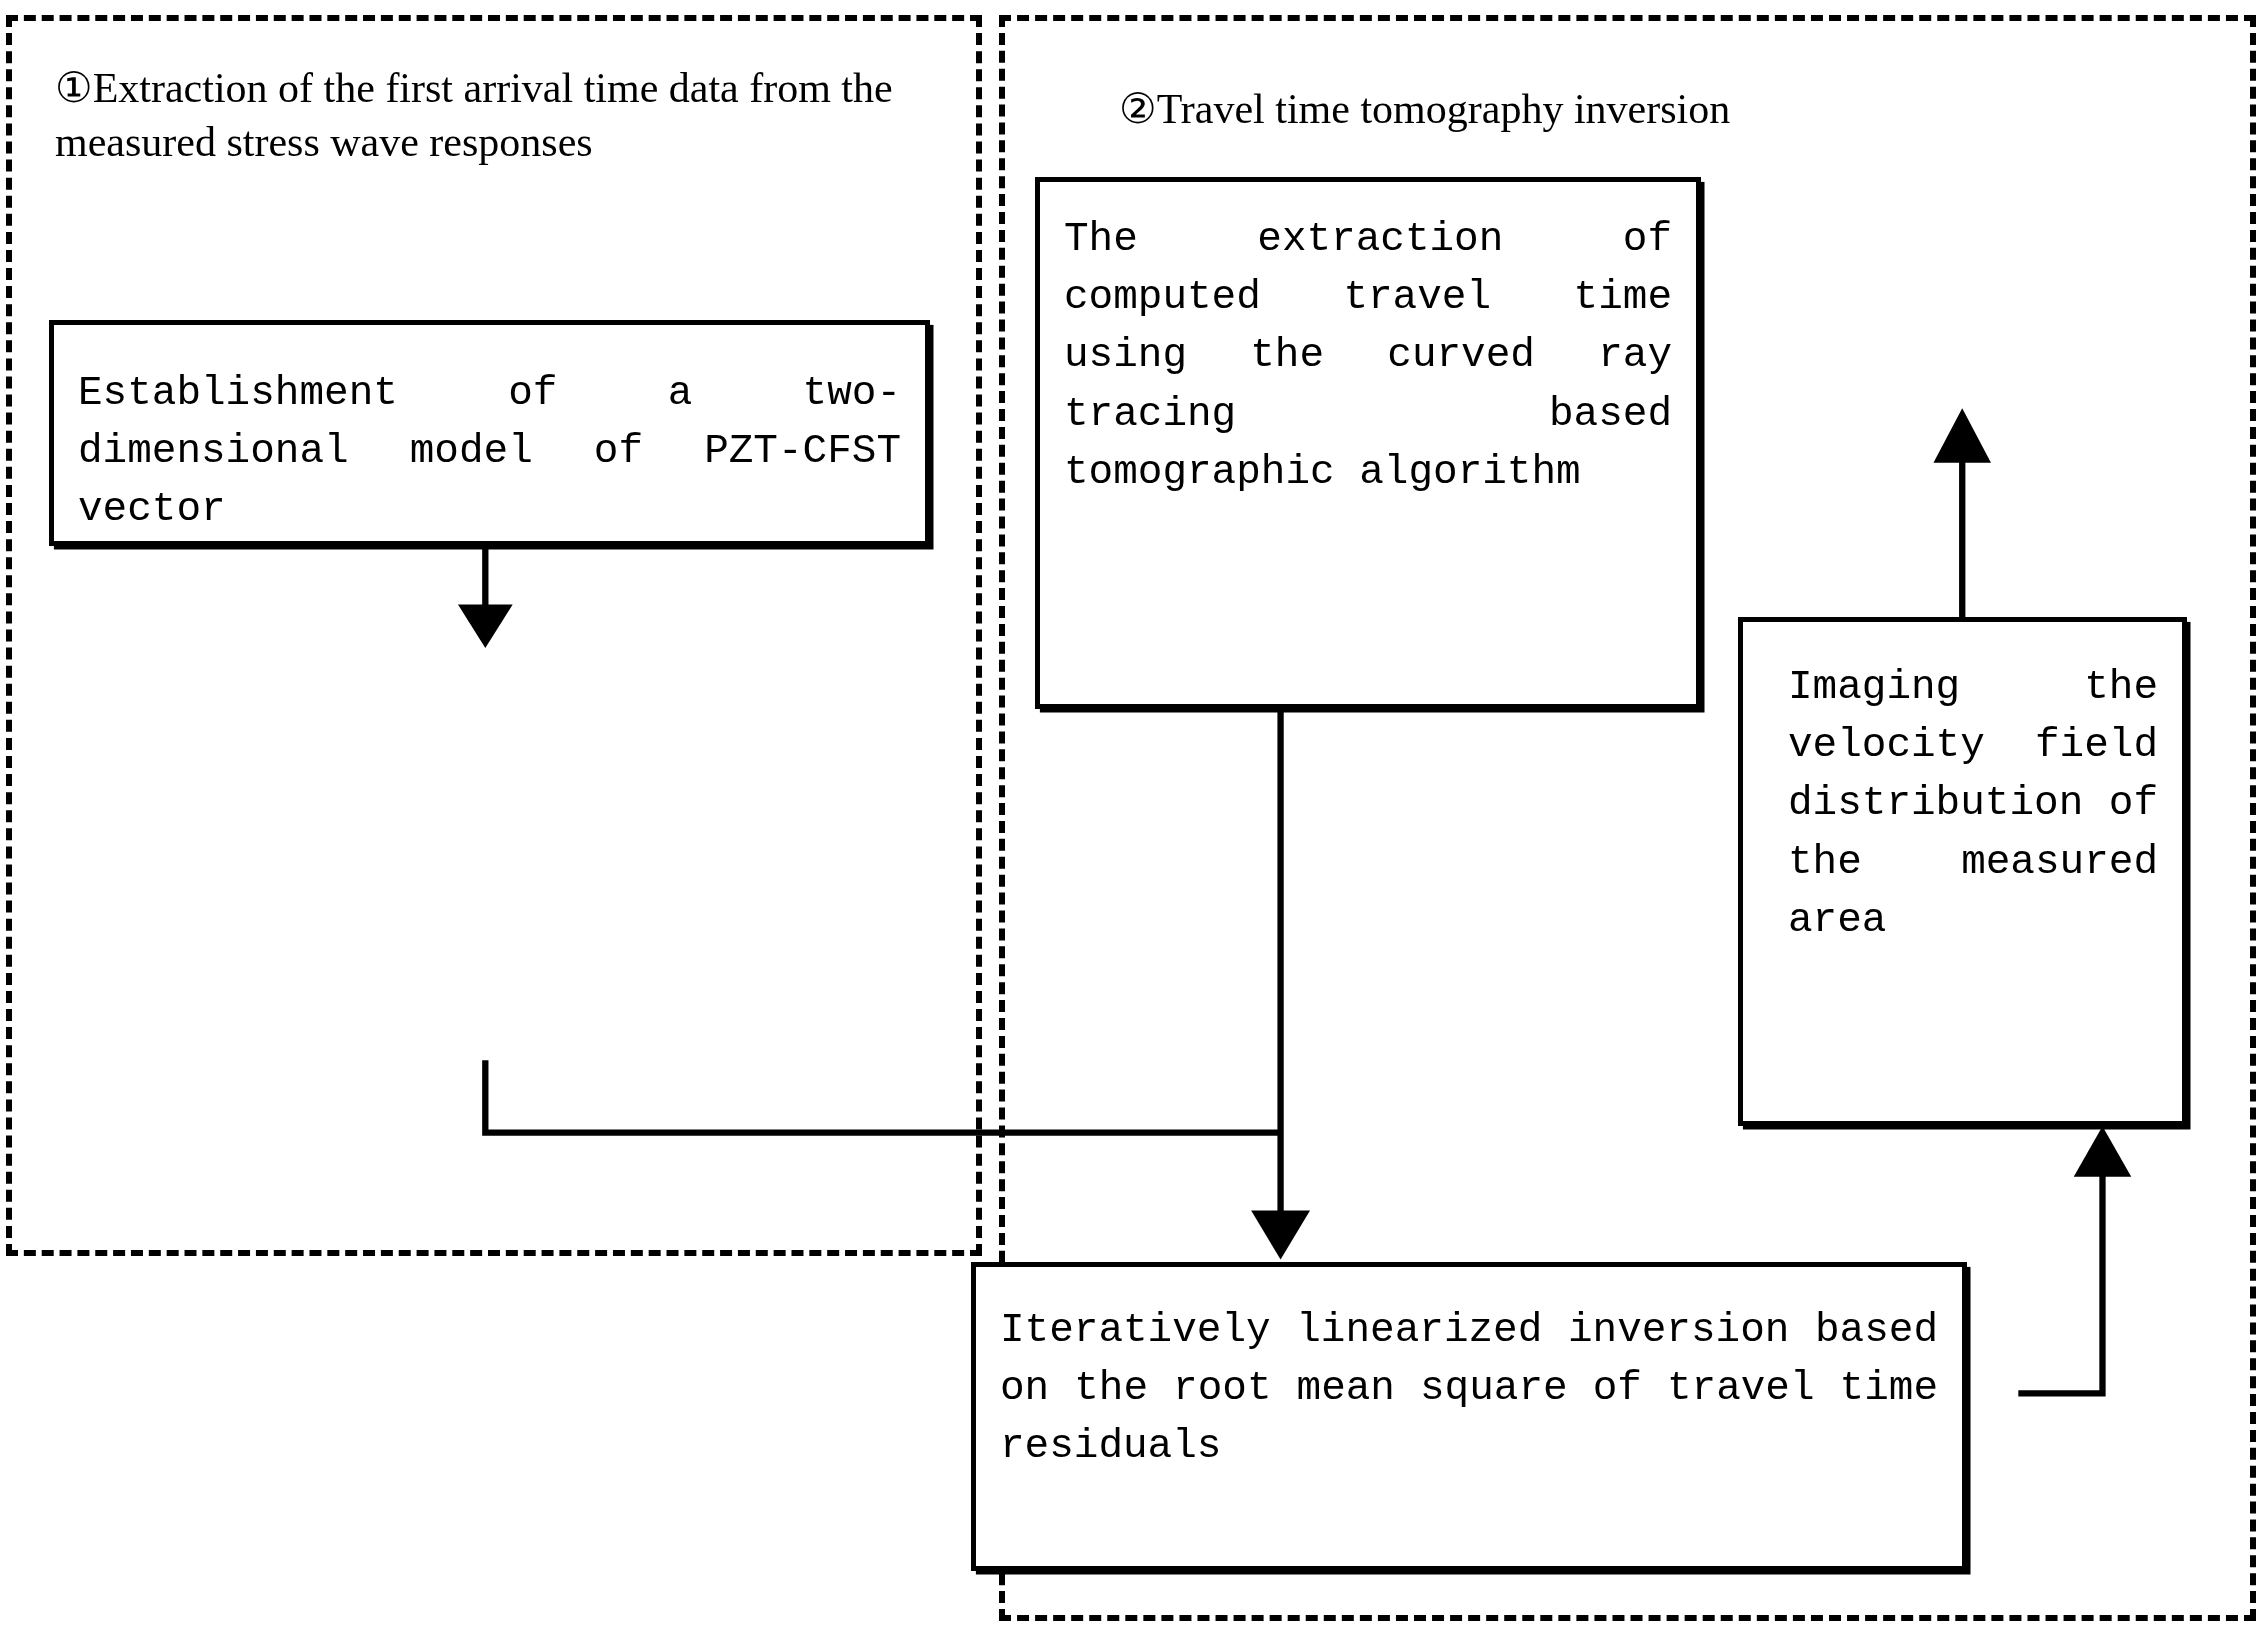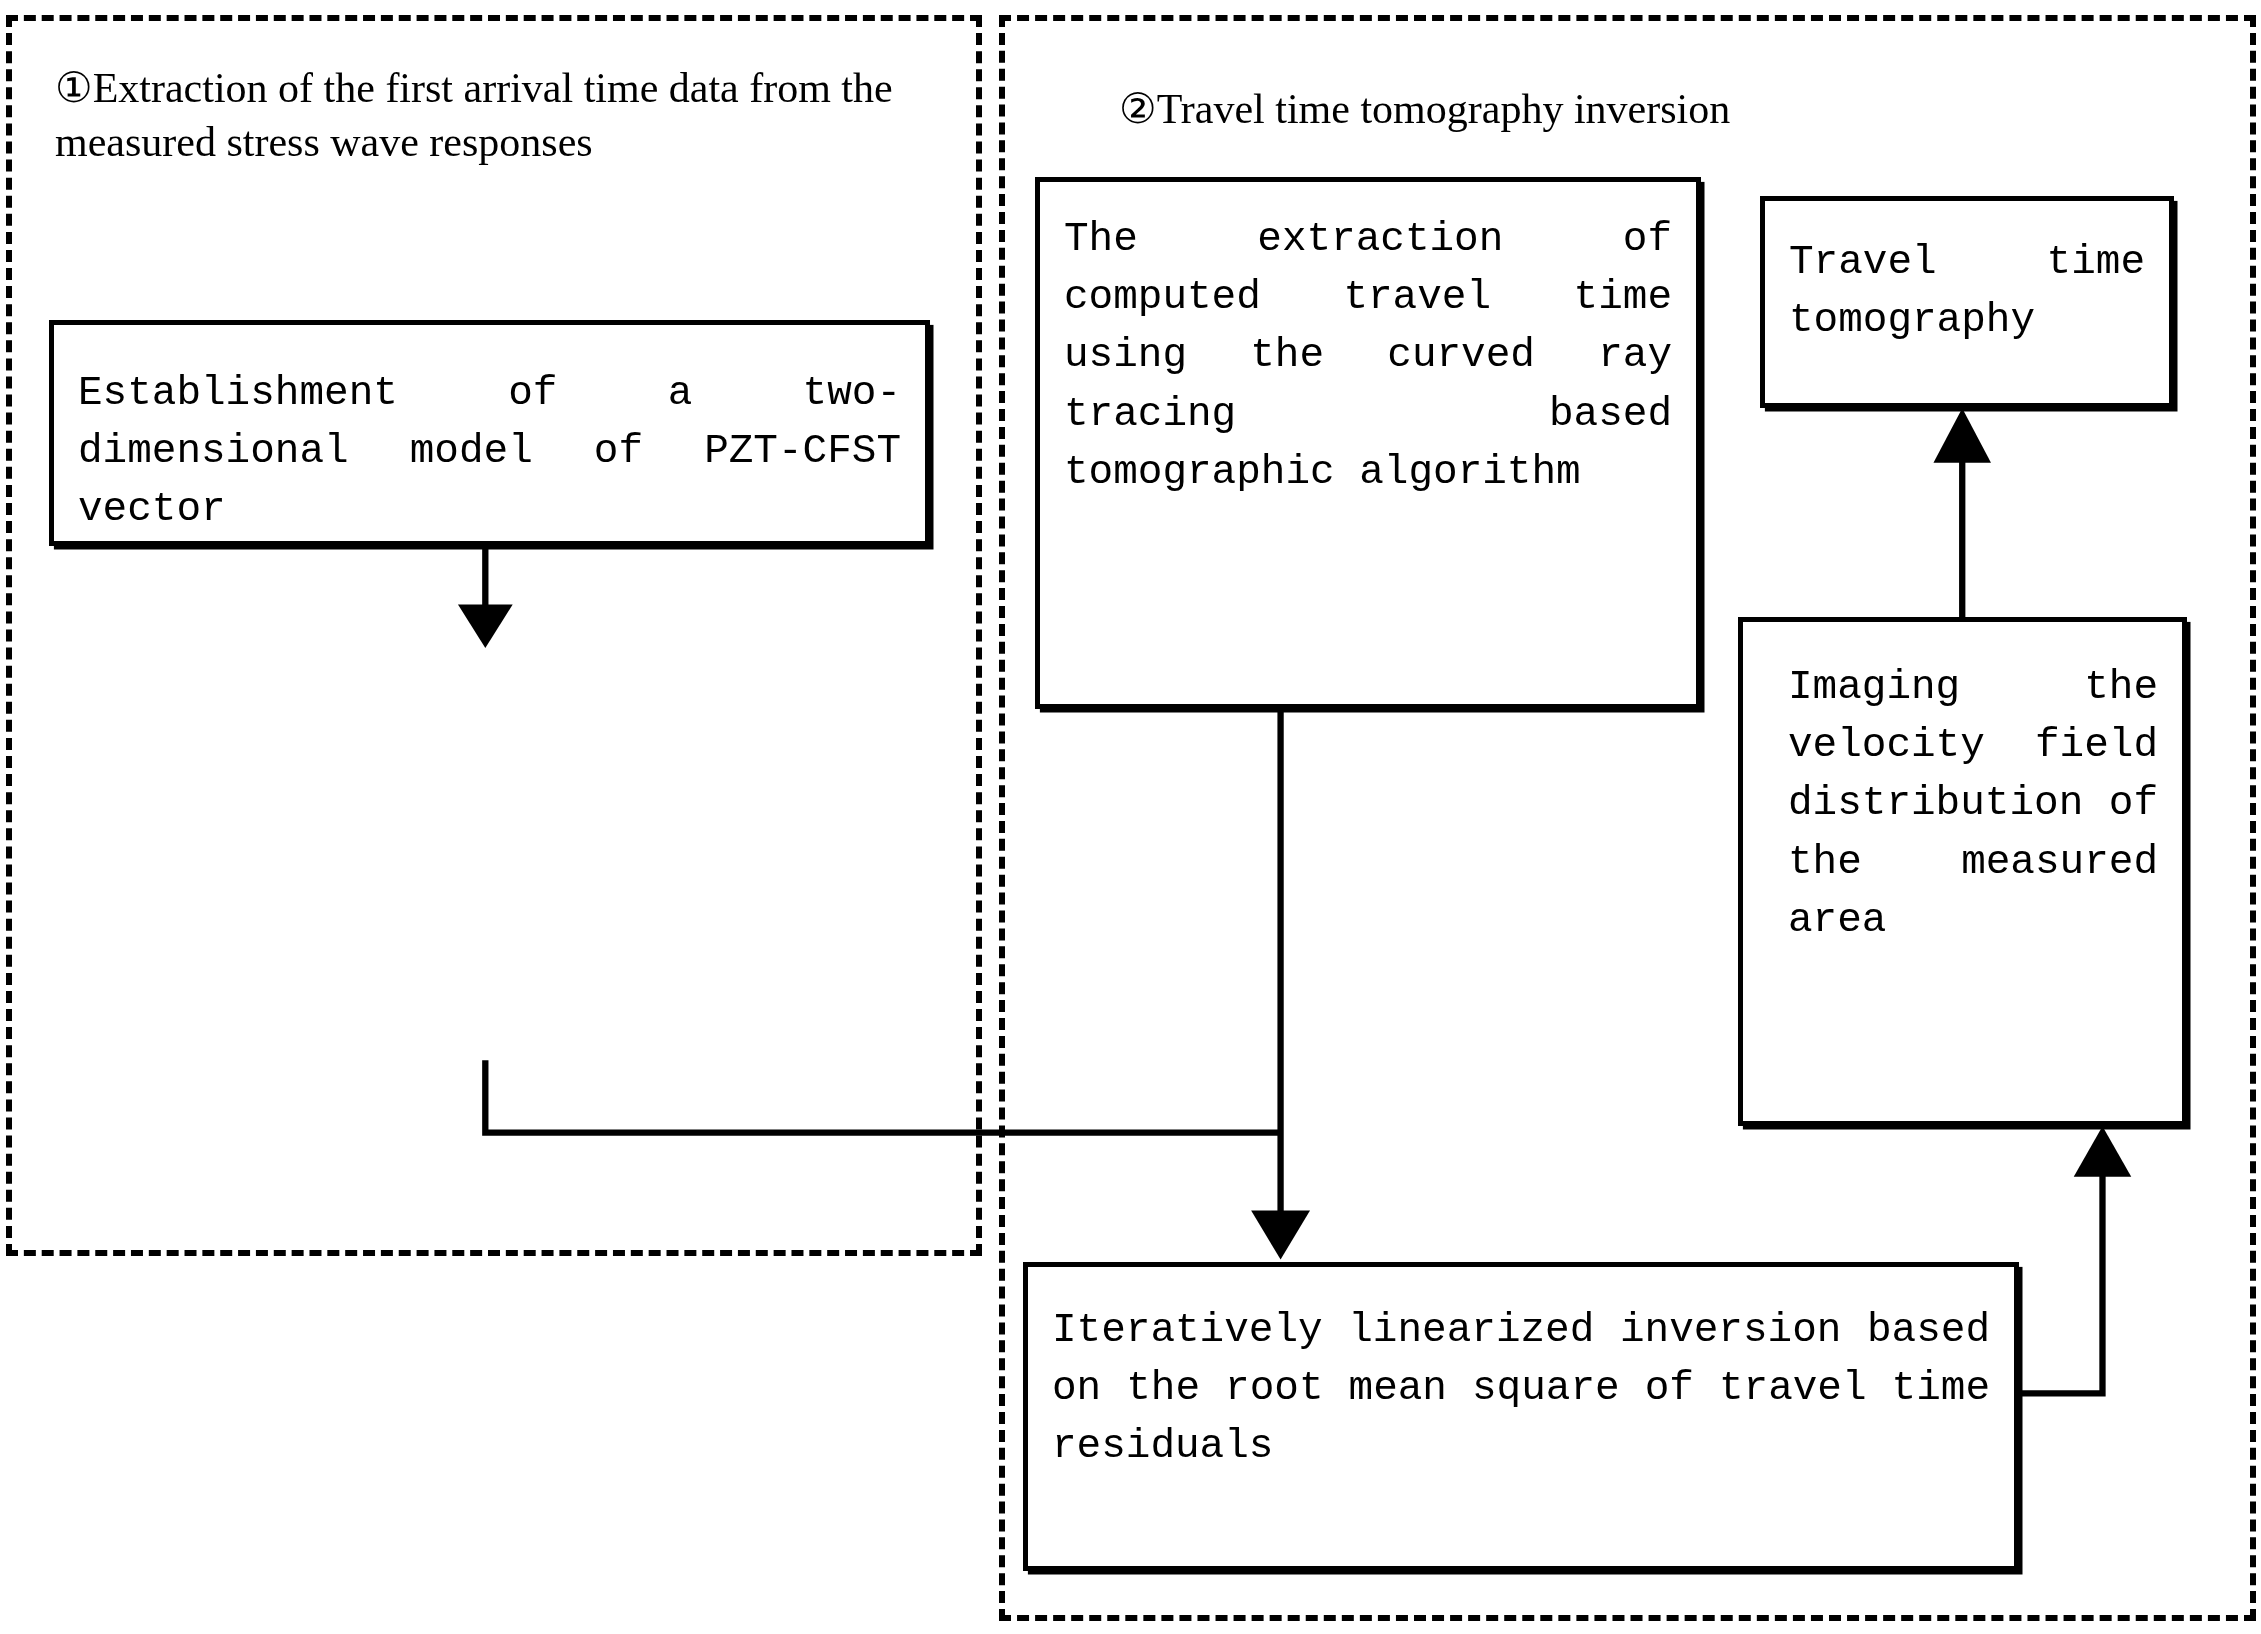--- a/index.html
+++ b/index.html
@@ -72,21 +72,21 @@
   
   #box-compute    { left: 1035px; top: 177px; width: 666px; height: 532px; }
   #box-compute .txt { top: 28px; }
 
   #box-tomography { left: 1760px; top: 196px; width: 414px; height: 212px; }
   #box-tomography .txt { top: 32px; }
 
   #box-imaging    { left: 1738px; top: 617px; width: 449px; height: 509px; }
   #box-imaging .txt { top: 36px; padding-left: 45px; }
 
-  #box-inversion  { left: 1023px; top: 1262px; width: 996px; height: 309px; }
+  #box-inversion  { left: 971px; top: 1262px; width: 996px; height: 309px; }
   #box-inversion .txt { top: 34px; }
 
   
   #wires {
     position: absolute;
     left: 0; top: 0;
     width: 2261px; height: 1634px;
     pointer-events: none;
   }
 </style>
@@ -104,23 +104,20 @@
 
   <div class="box" id="box-model">
     <div class="txt">Establishment of a two-dimensional model of PZT-CFST vector</div>
   </div>
 
 
   <div class="box" id="box-compute">
     <div class="txt">The extraction of computed travel time using the curved ray tracing based tomographic algorithm</div>
   </div>
 
-  <div class="box" id="box-tomography">
-    <div class="txt">Travel time tomography</div>
-  </div>
 
   <div class="box" id="box-imaging">
     <div class="txt">Imaging the velocity field distribution of the measured area</div>
   </div>
 
   <div class="box" id="box-inversion">
     <div class="txt">Iteratively linearized inversion based on the root mean square of travel time residuals</div>
   </div>
 
   <svg id="wires" viewBox="0 0 3224 2330">

